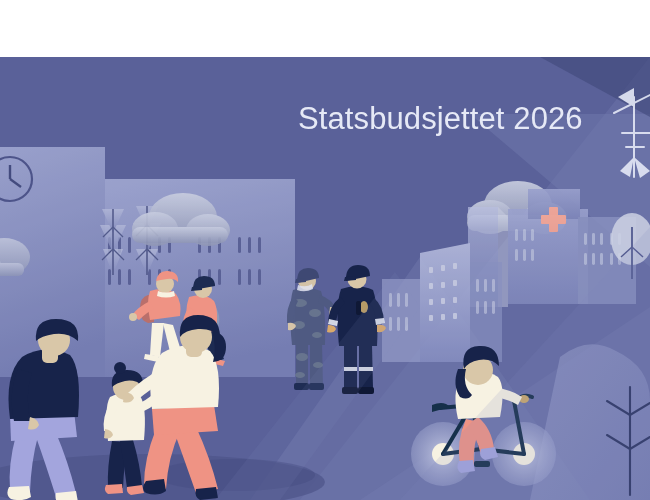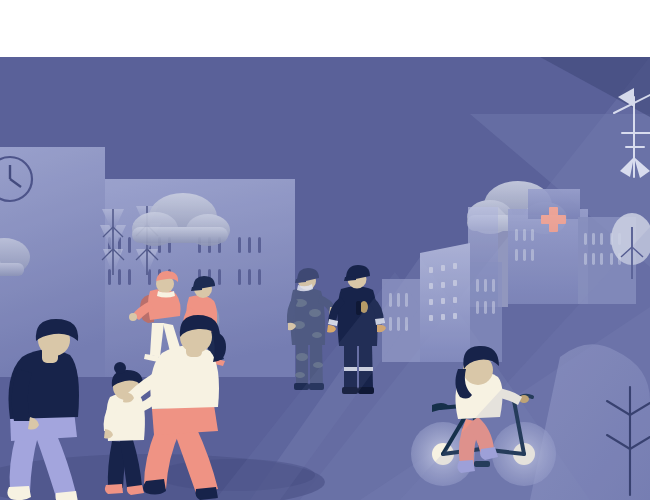--- a/index.html
+++ b/index.html
@@ -496,14 +496,15 @@
 
       <g>
         <polygon points="650,170 650,443 400,443" fill="#8189bd" opacity="0.15"></polygon>
         <polygon points="215,443 395,215 420,250 280,443" fill="#8c94c4" opacity="0.10"></polygon>
       </g>
     </svg>
   </div>
 
   <div id="white-band"></div>
 
+  <div id="title">Statsbudsjettet 2026</div>
 
 </div>
 
 </body></html>

